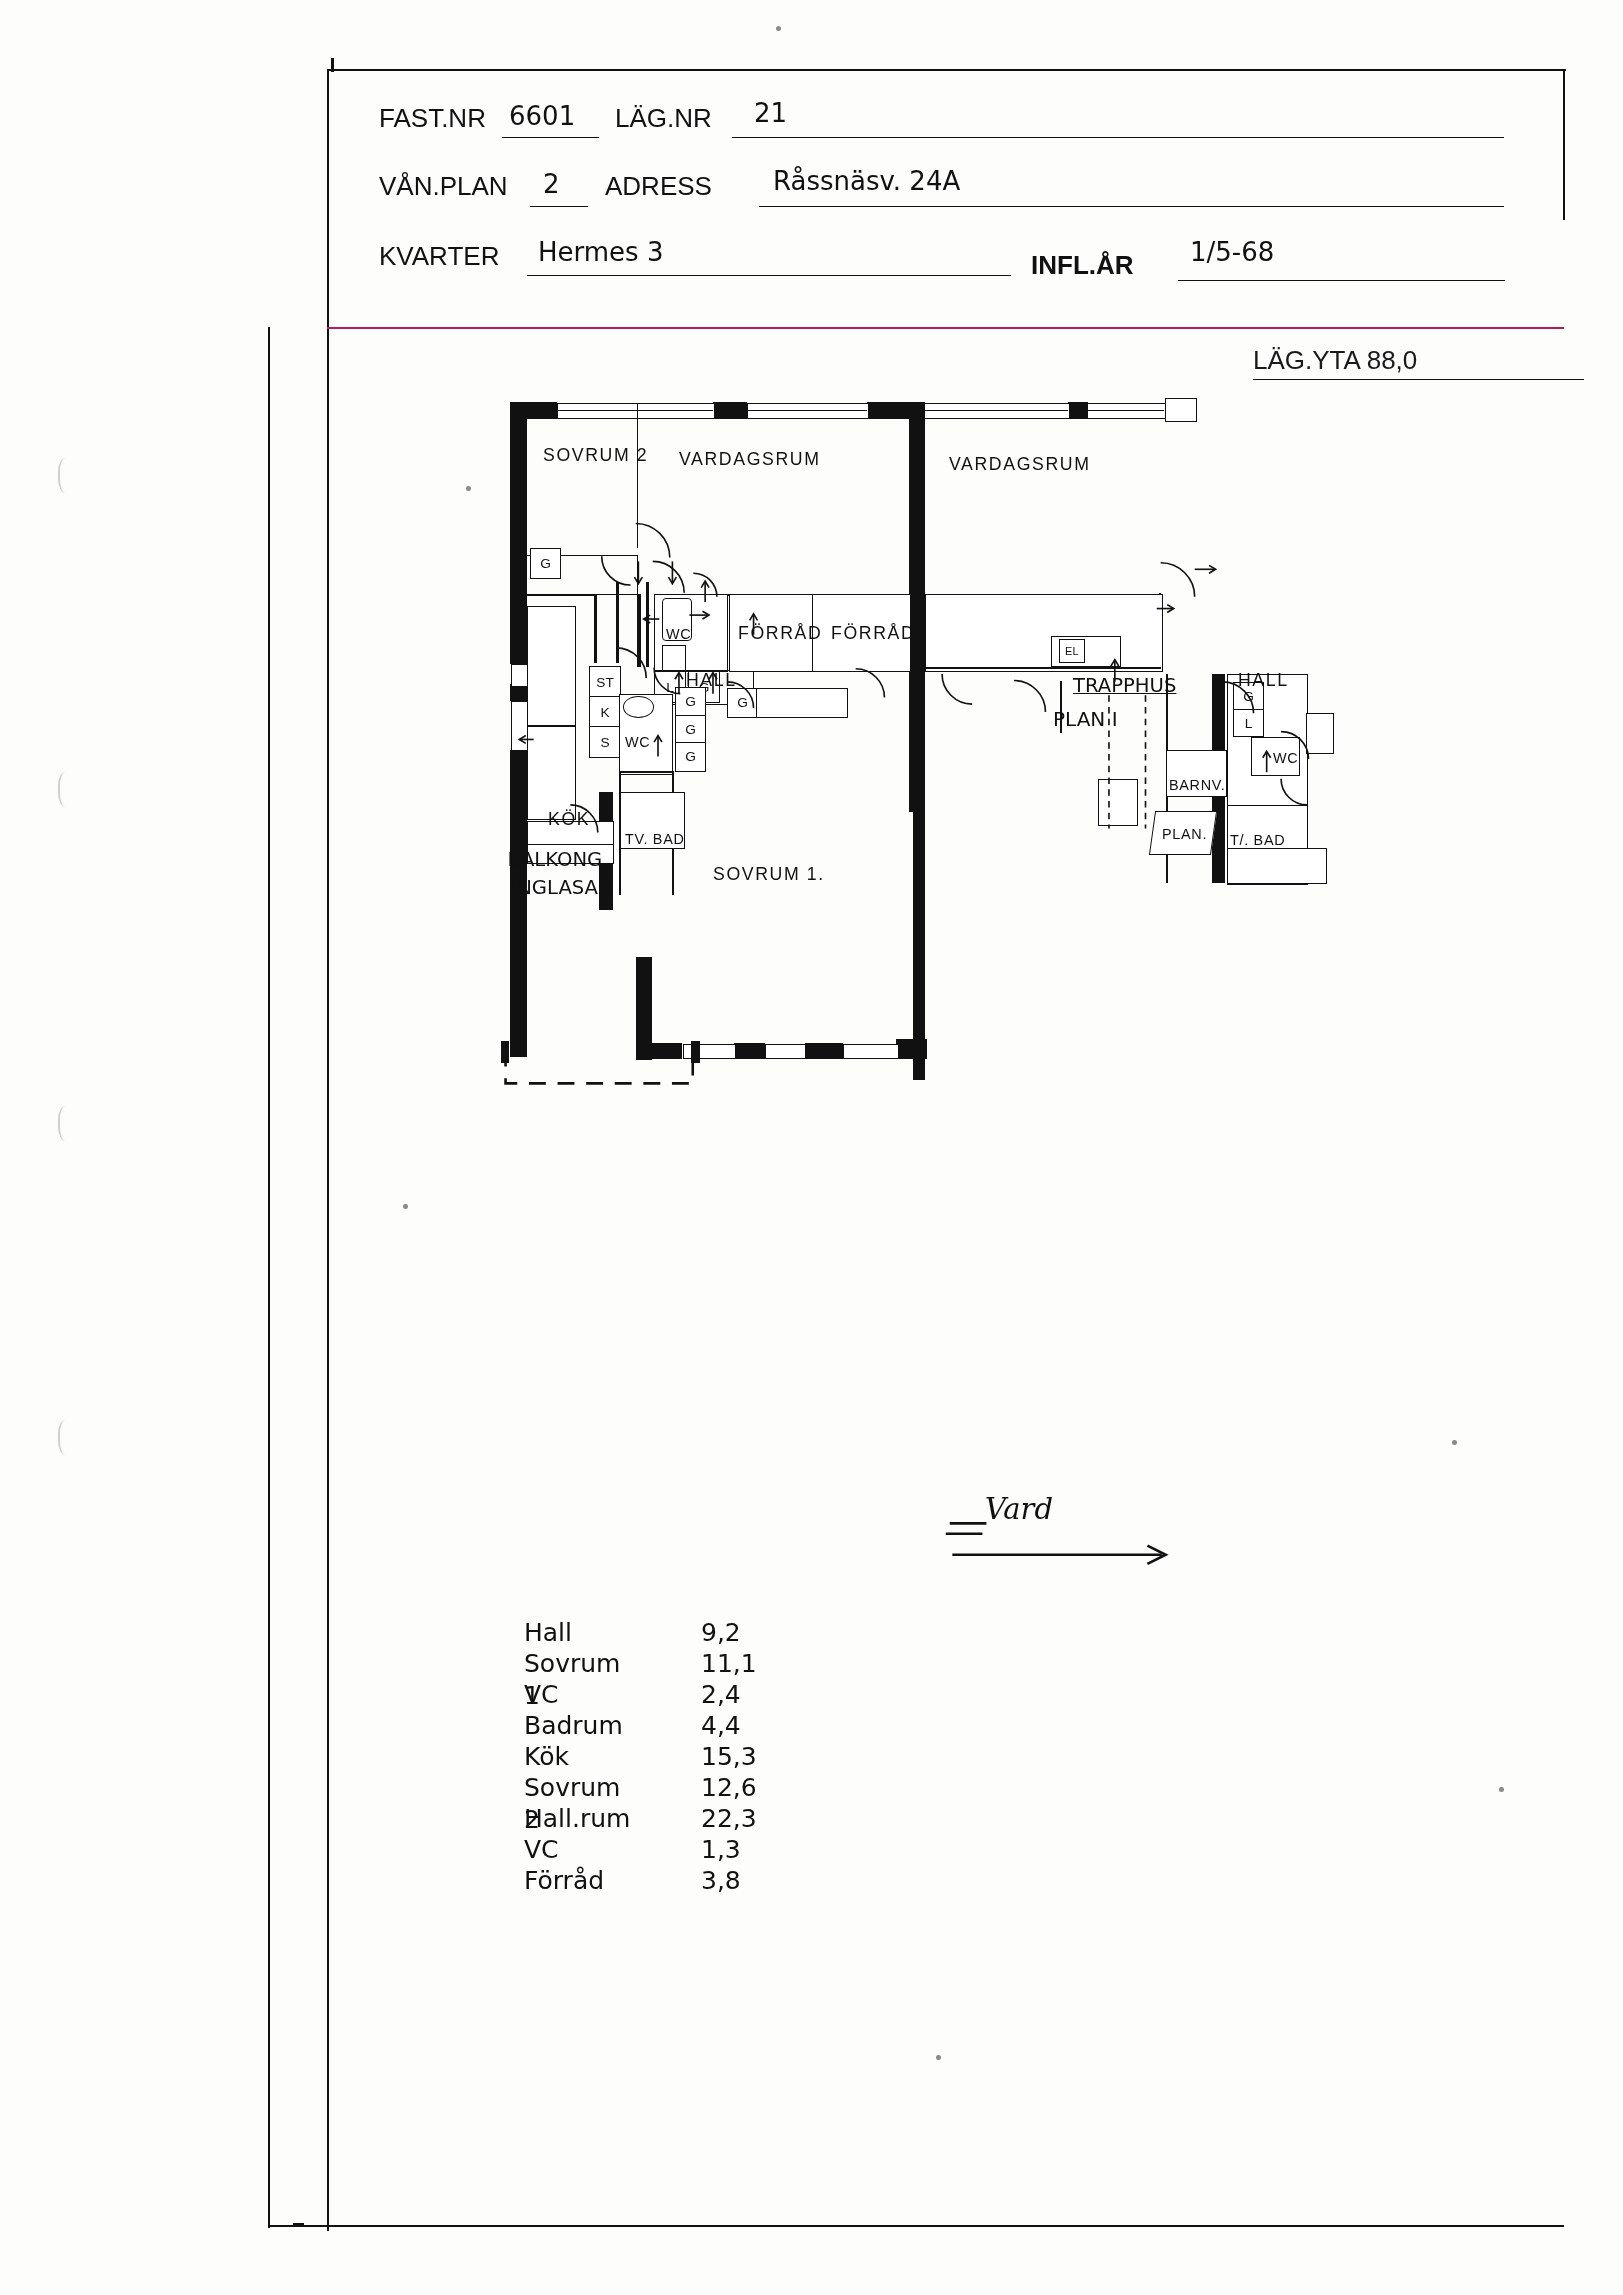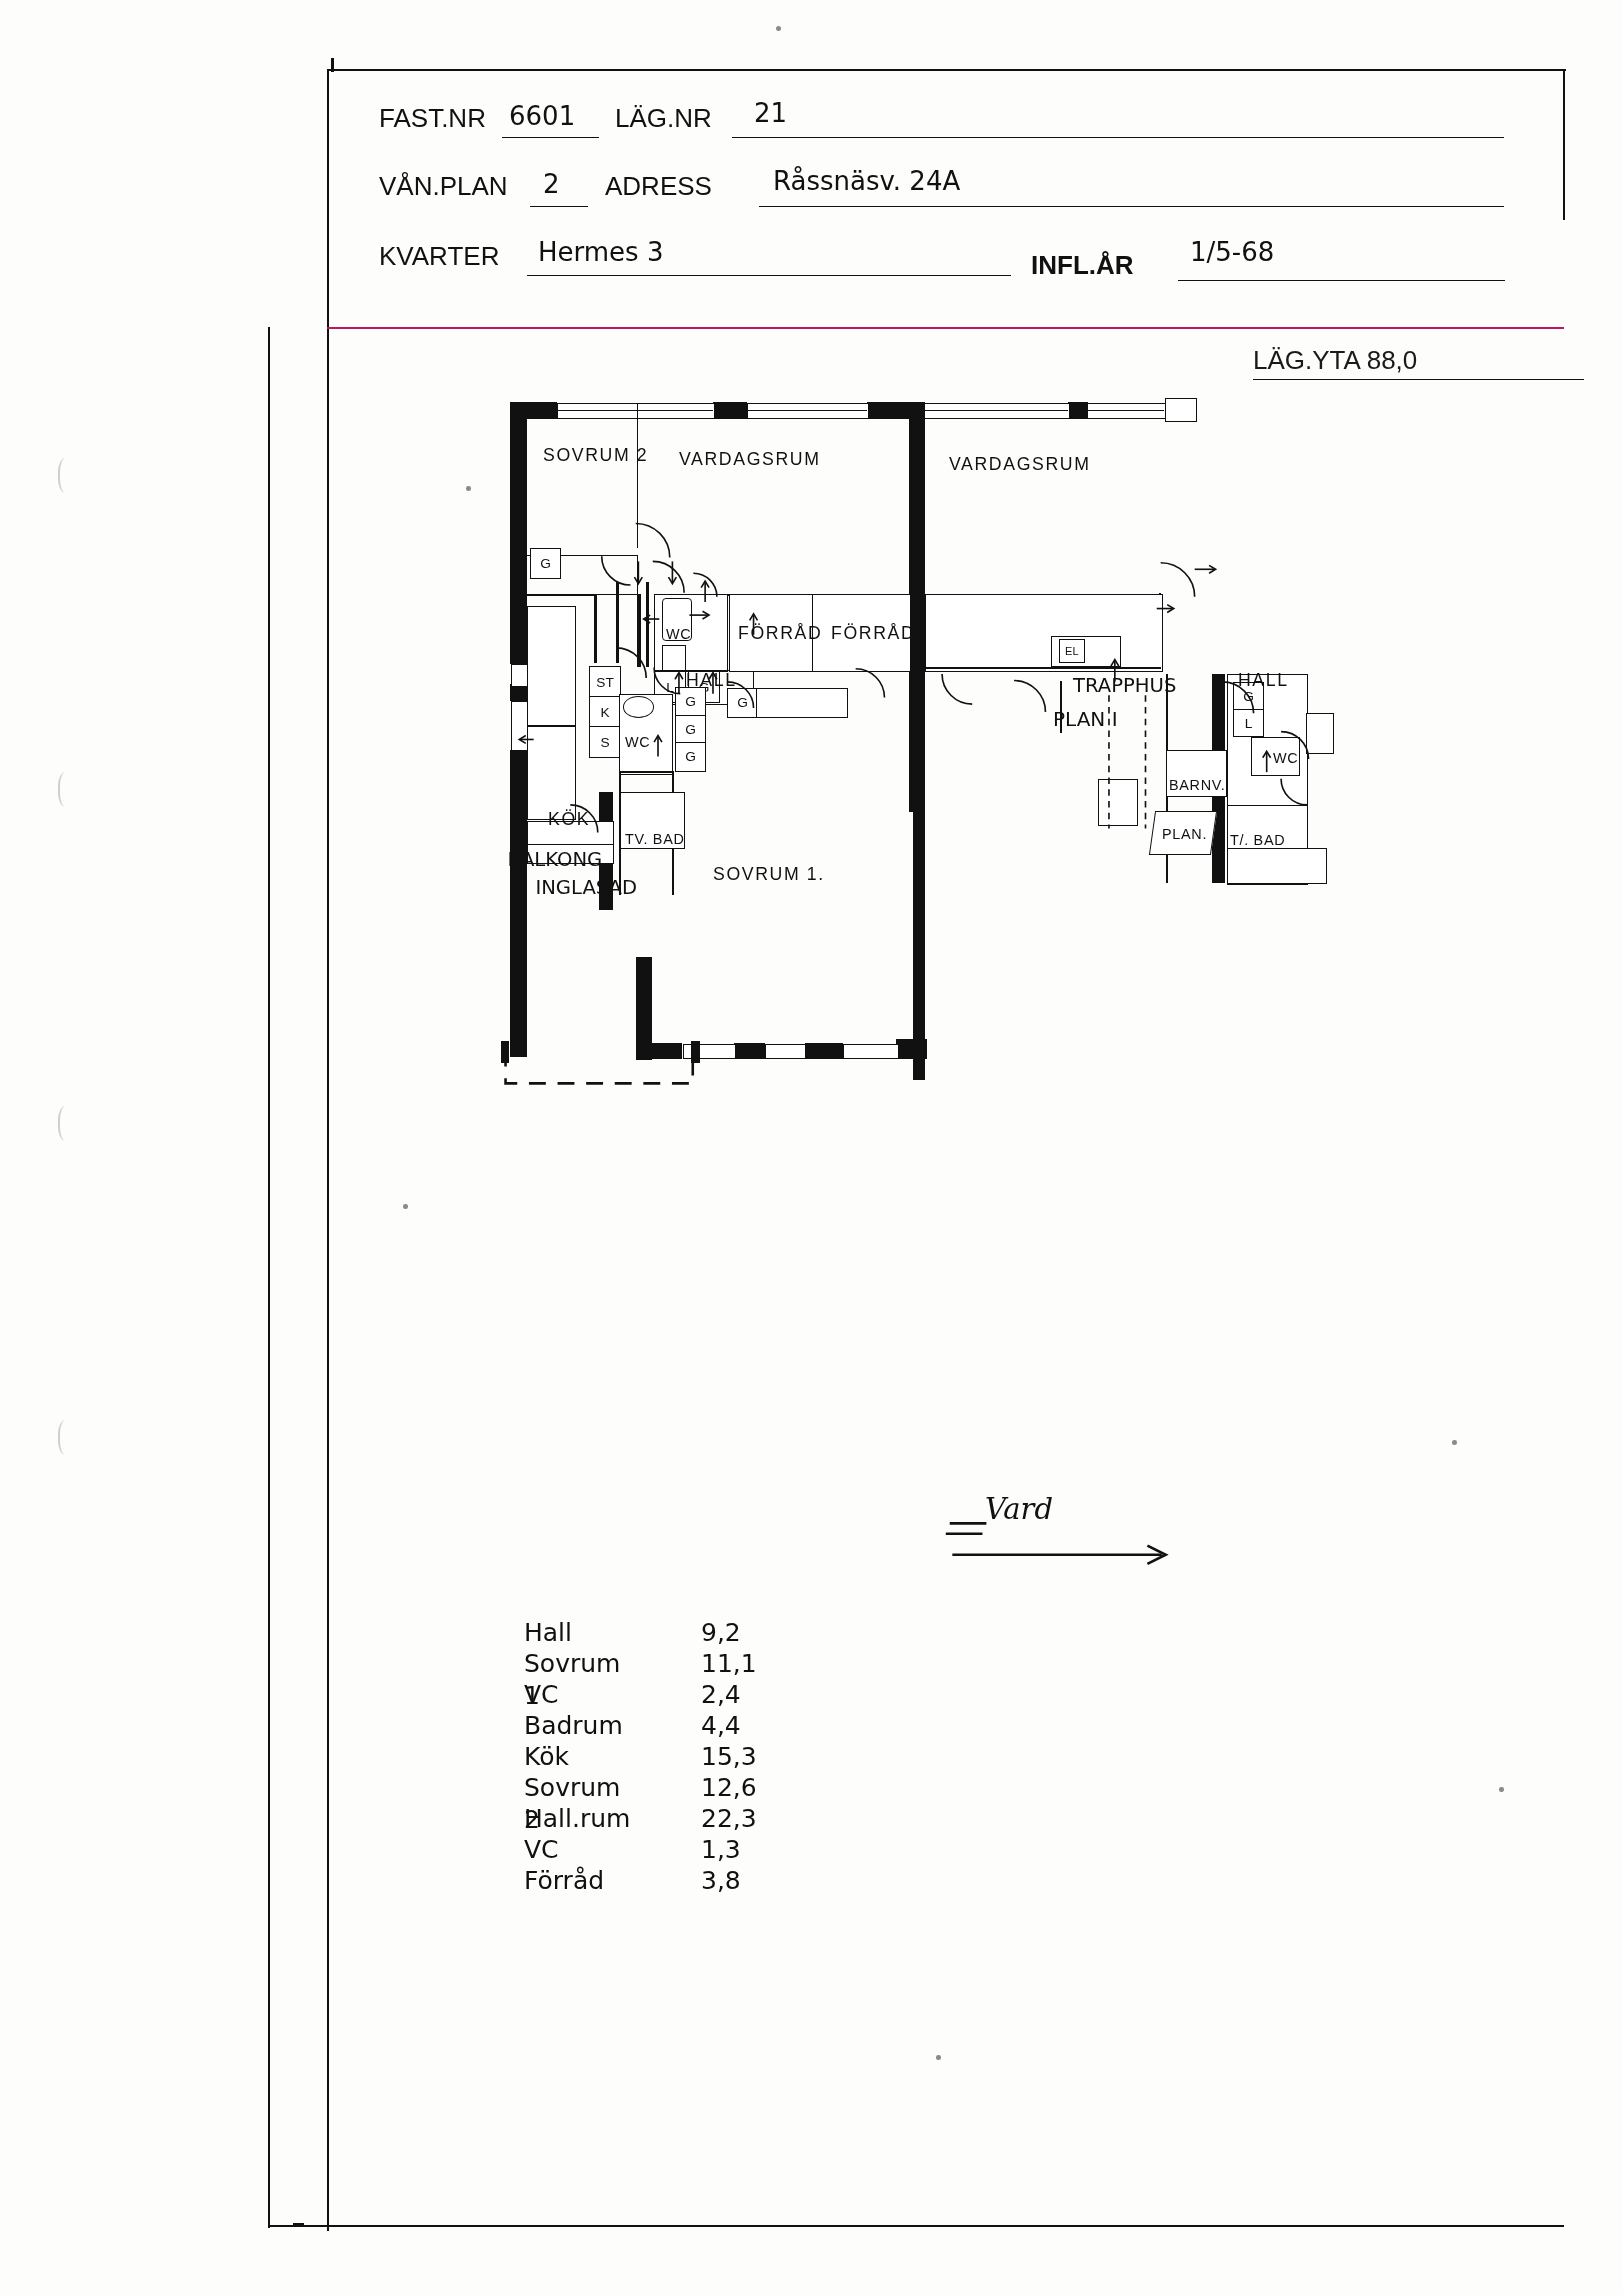--- a/index.html
+++ b/index.html
@@ -417,22 +417,22 @@
     <span class="lbl-sm" style="left:733px; top:446px;">T/. BAD</span>
     <span class="lbl-sm" style="left:672px; top:391px;">BARNV.</span>
     <span class="lbl-sm" style="left:665px; top:440px;">PLAN.</span>
     <span class="lbl-sm" style="left:169px; top:240px;">WC</span>
     <span class="lbl-sm" style="left:128px; top:348px;">WC</span>
     <span class="lbl-sm" style="left:776px; top:364px;">WC</span>
 
     <div class="boxlet" style="left:33px; top:162px; width:29px; height:29px;">G</div>
 
     <span class="hand" style="left:10.5px; top:462px; font-size:19.6px;">BALKONG</span>
-    <span class="hand" style="left:14.4px; top:490px; font-size:19.6px;padding-left:24px;">INGLASAD</span>
-    <span class="hand" style="left:576px; top:288px; font-size:19.6px;">TRAPPHUS</span>
+    <span class="hand" style="left:14.4px; top:490px; font-size:19.6px;">INGLASAD</span>
+    <span class="hand" style="left:576px; top:288px; font-size:19.6px;text-decoration:underline;">TRAPPHUS</span>
     <span class="hand" style="left:556px; top:321px; font-size:20px;">PLAN I</span>
   </div>
 
   <div class="norr">Vard</div>
   <svg style="position:absolute; left:943px; top:1505px; width:236px; height:72px;" viewBox="0 0 360 110" width="236" height="72">
     <g stroke="#111" stroke-width="4" fill="none">
       <path d="M 10 28 L 66 28"></path>
       <path d="M 4 44 L 60 44"></path>
       <path d="M 14 76 L 334 76"></path>
       <path d="M 312 62 L 340 76 L 312 90"></path>

